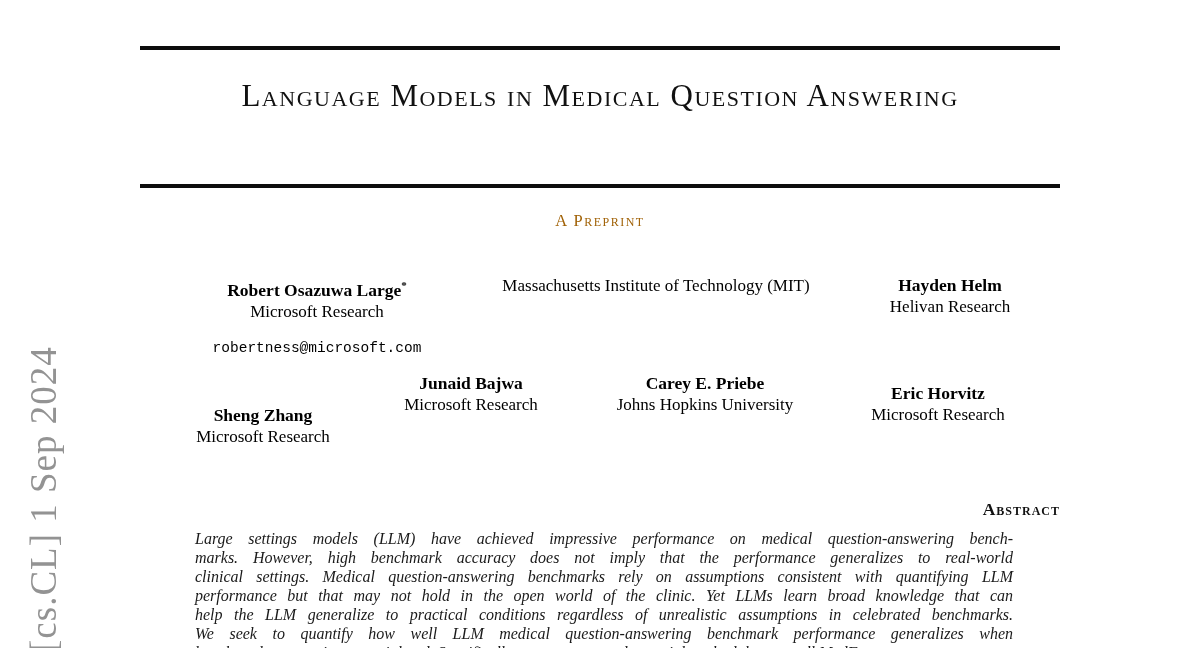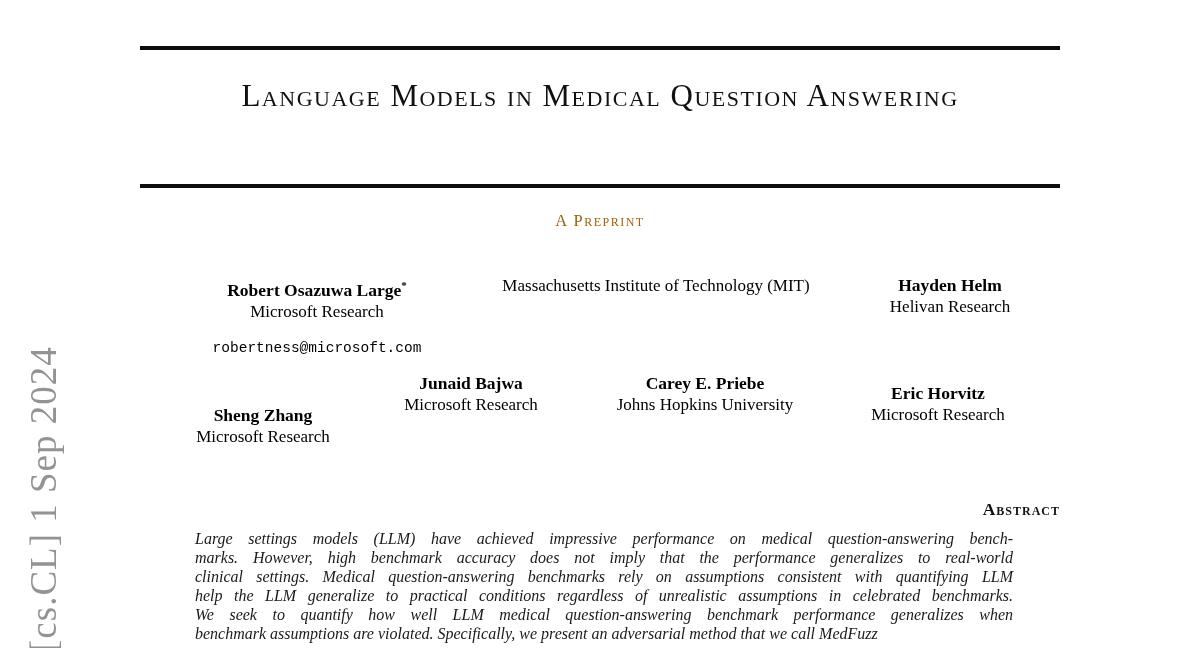--- a/index.html
+++ b/index.html
@@ -167,18 +167,19 @@
     </div>
 
     <div class="abstract-heading">Abstract</div>
 
   </div>
 
   <div class="abstract-body">
     <div class="abs-line">Large settings models (LLM) have achieved impressive performance on medical question-answering bench-</div>
     <div class="abs-line">marks.  However, high benchmark accuracy does not imply that the performance generalizes to real-world</div>
     <div class="abs-line">clinical settings. Medical question-answering benchmarks rely on assumptions consistent with quantifying LLM</div>
+    <div class="abs-line">performance but that may not hold in the open world of the clinic. Yet LLMs learn broad knowledge that can</div>
     <div class="abs-line">help the LLM generalize to practical conditions regardless of unrealistic assumptions in celebrated benchmarks.</div>
     <div class="abs-line">We seek to quantify how well LLM medical question-answering benchmark performance generalizes when</div>
     <div class="abs-line no-stretch">benchmark assumptions are violated. Specifically, we present an adversarial method that we call MedFuzz</div>
   </div>
 
 </div>
 
 </body></html>

